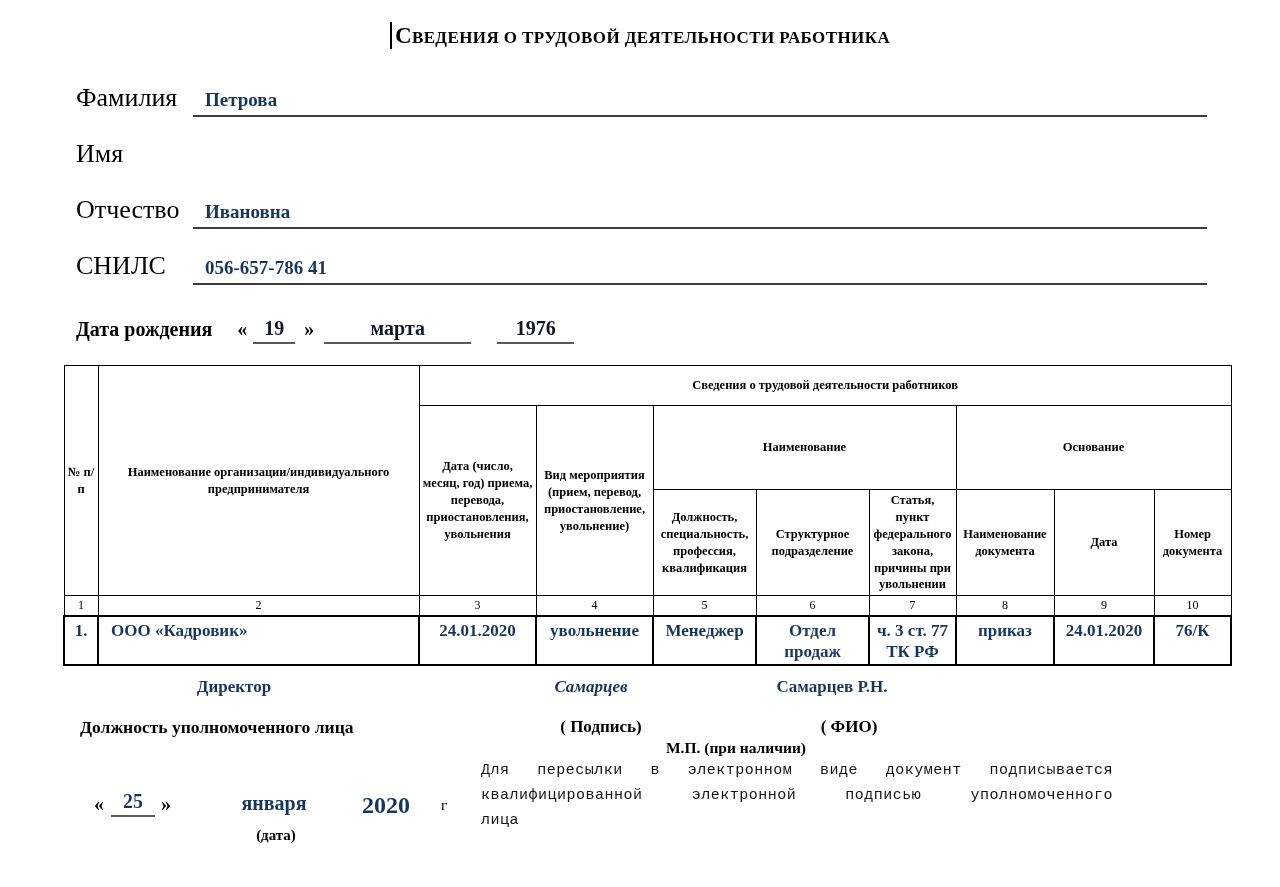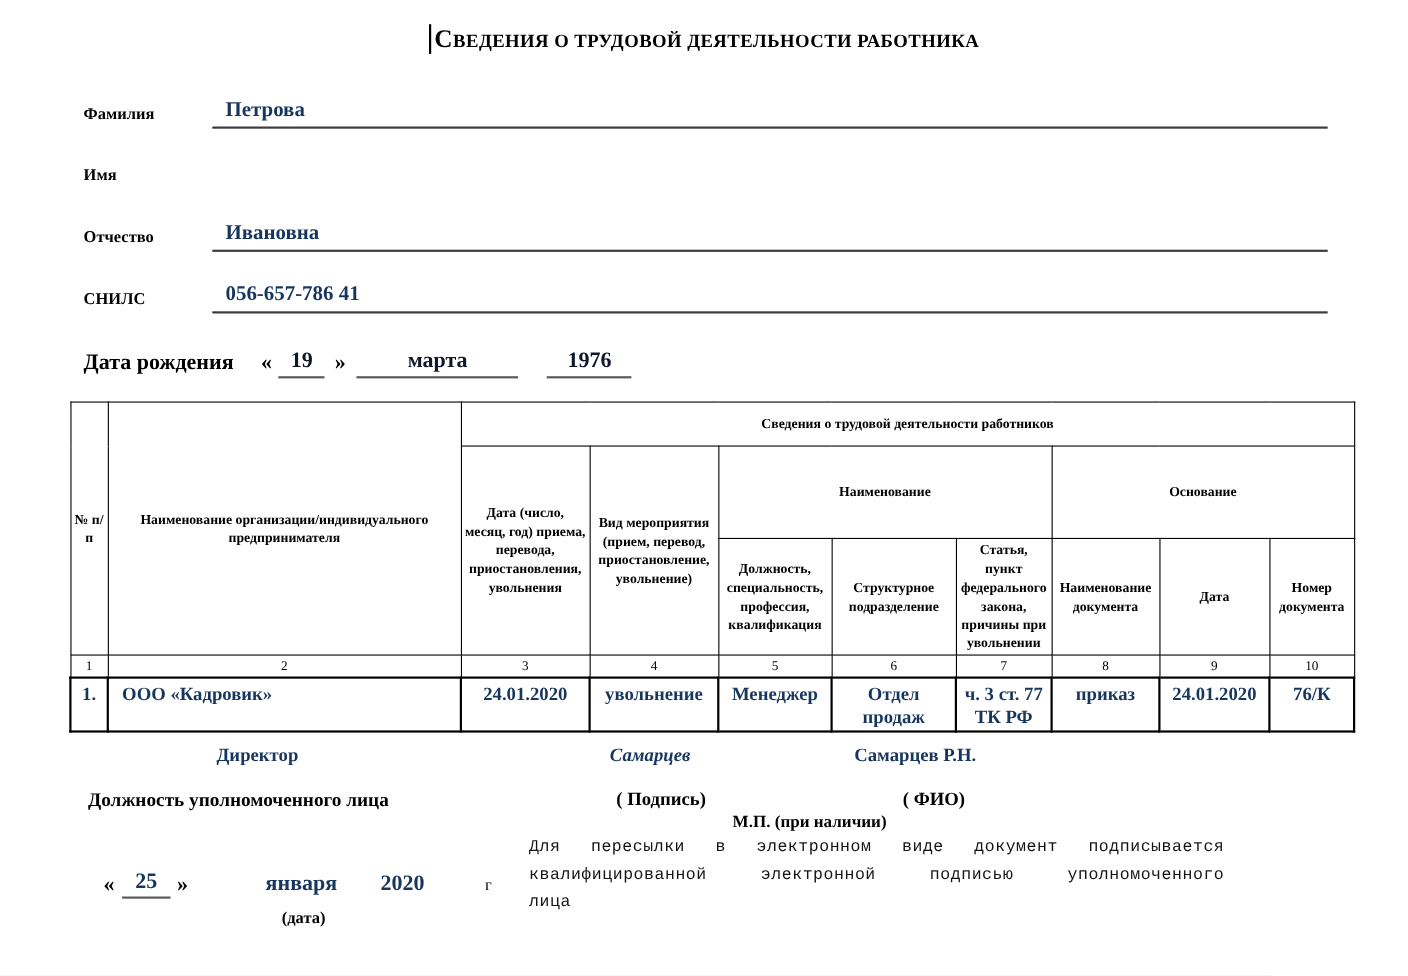--- a/index.html
+++ b/index.html
@@ -11,21 +11,21 @@
 
   
   .title-wrap { position:absolute; top:22px; left:0; width:100%; text-align:center; font-weight:bold; letter-spacing:.4px; white-space:nowrap; }
   .caret { display:inline-block; width:2px; height:27px; background:#000; vertical-align:-6px; margin-right:3px; }
   .title-cap  { font-size:23px; }
   .title-rest { font-size:17px; }
 
   
   .fields { position:absolute; top:87px; left:76px; right:73px; }
   .field-row { display:flex; align-items:flex-end; height:30px; margin-bottom:26px; }
-  .field-label { flex:0 0 117px; font-size:15px; font-weight:bold; padding-bottom:4px; }
+  .field-label { flex:0 0 117px; font-size:26px; font-weight:normal; padding-bottom:4px; }
   .field-value {
     flex:1; border-bottom:2px solid #3c3c3c; font-size:19px; font-weight:bold;
     color:#17365d; padding:0 0 3px 12px; min-height:28px;
   }
 
   
   .birthdate { position:absolute; top:310px; left:76px; display:flex; align-items:flex-end; height:34px; }
   .bd-label { font-size:20px; font-weight:bold; padding-bottom:3px; }
   .bd-quote { font-size:20px; font-weight:bold; padding-bottom:3px; }
   .bd-box { border-bottom:2px solid #5a5a5a; text-align:center; font-size:20px; font-weight:bold; color:#0f172a; padding-bottom:2px; }
@@ -62,21 +62,21 @@
   .disclaimer { position:absolute; left:465px; top:101px; width:632px;
     font-family:"Liberation Mono", monospace; font-size:15px; letter-spacing:.5px;
     line-height:25px; color:#141414; }
   .disc-line { text-align:justify; text-align-last:justify; }
   .disc-line:last-child { text-align-last:left;font-family:Liberation Mono, monospace; }
 
   .date-row .q { position:absolute; font-size:20px; font-weight:bold; color:#000; }
   .fd-day { position:absolute; left:95px; top:133px; width:44px; border-bottom:2px solid #5a5a5a;
     text-align:center; font-size:20px; font-weight:bold; color:#17365d; padding-bottom:2px; }
   .fd-month { position:absolute; left:200px; top:135px; width:116px; text-align:center; font-size:20px; font-weight:bold; color:#17365d; }
-  .fd-year  { position:absolute; left:330px; top:135px; width:80px;  font-size:20px; font-weight:bold; color:#17365d; }
+  .fd-year  { position:absolute; left:330px; top:135px; width:80px;  text-align:center; font-size:24px; font-weight:bold; color:#17365d; }
   .fd-suffix { position:absolute; left:425px; top:140px; font-size:15px; color:#000; }
   .fd-caption { position:absolute; left:205px; top:170px; width:110px; text-align:center; font-size:15px; font-weight:bold; color:#000; }
 </style>
 </head>
 <body>
 
 <div class="page">
 
   <div class="title-wrap">
     <span class="caret"></span><span class="title-cap">С</span><span class="title-rest">ВЕДЕНИЯ О ТРУДОВОЙ ДЕЯТЕЛЬНОСТИ РАБОТНИКА</span>

